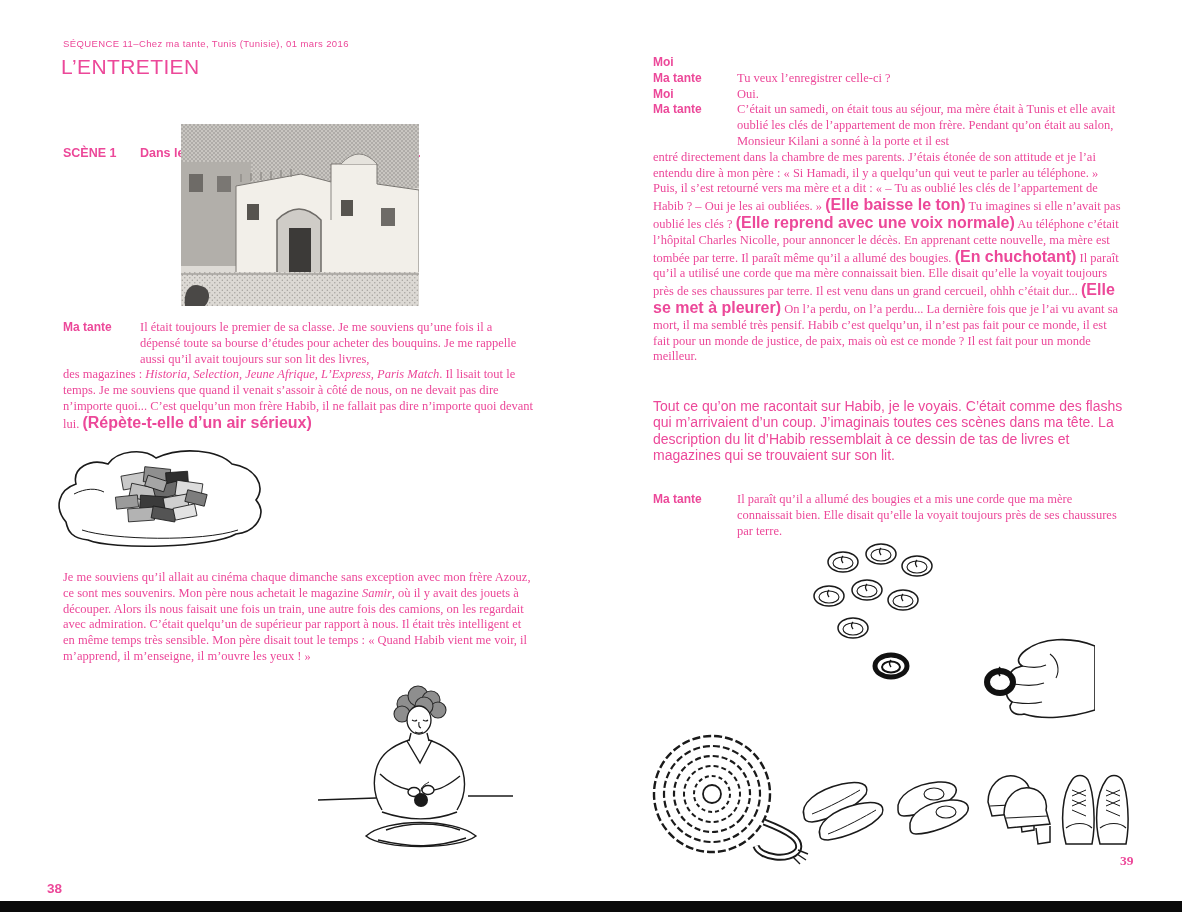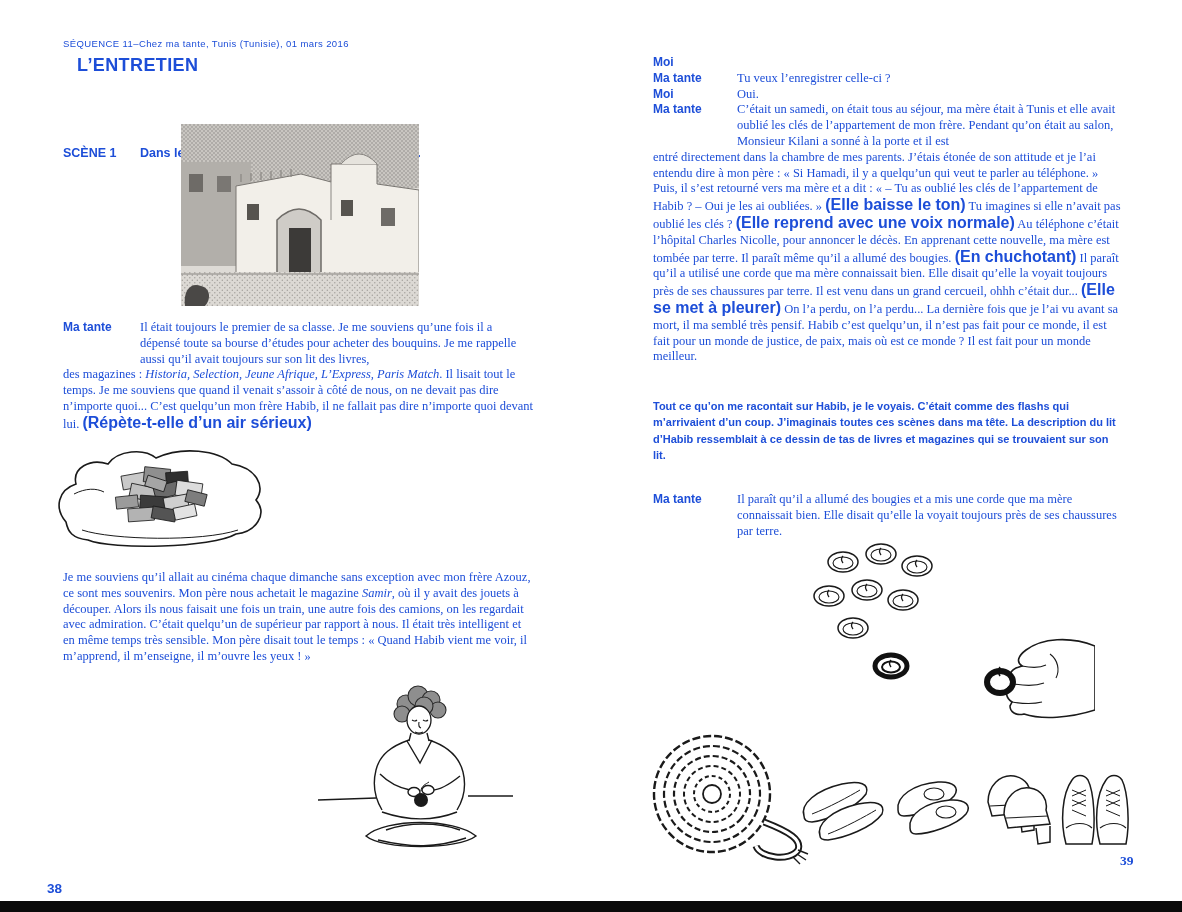--- a/index.html
+++ b/index.html
@@ -1,34 +1,34 @@
 <!DOCTYPE html>
 <html><head>
 <meta charset="utf-8">
 <style>
   html,body { margin:0; padding:0; background:#ffffff; }
   .spread {
     position:relative; width:1182px; height:912px; background:#ffffff;
-    font-family:"Liberation Serif", serif; color:#1d4ed8; overflow:hidden;
+    font-family:"Liberation Serif", serif; color:#ec4899; overflow:hidden;
   }
   .abs { position:absolute; }
   .sans { font-family:"Liberation Sans", sans-serif; }
   .seq-header { font-size:9.5px; letter-spacing:0.4px; font-weight:400; }
-  .title { font-size:18px; font-weight:700; letter-spacing:0.4px;margin-left:16px; }
+  .title { font-size:21px; font-weight:400; letter-spacing:0.4px; }
   .scene-row { display:flex; font-size:12.5px; font-weight:700;margin-top:48px; }
   .scene-row .scene-label { flex:0 0 77px; }
   .body-text { font-size:12.5px; line-height:15.8px; text-align:left; }
   .dlg-row { display:flex; }
   .speaker { font-family:"Liberation Sans", sans-serif; font-weight:700; font-size:12px; line-height:15.8px; }
   .left-pg .speaker { flex:0 0 77px; }
   .right-pg .speaker { flex:0 0 84px; }
   .dlg-text { flex:1; }
   .seg-i { font-style:italic; }
   .seg-bs { font-family:"Liberation Sans", sans-serif; font-weight:700; font-size:16px; }
-  .bold-para { font-family:"Liberation Sans", sans-serif; font-weight:700; font-size:11px; line-height:16.4px; }
+  .bold-para { font-family:"Liberation Sans", sans-serif; font-weight:400; font-size:14px; line-height:16.4px; }
   .page-num { font-family:"Liberation Sans", sans-serif; font-weight:700; font-size:13.5px; }
   .bottom-bar { position:absolute; left:0; bottom:0; width:1182px; height:11px; background:#0a0a0a; }
   svg { display:block; }
 </style>
 </head>
 <body>
 
 <div class="spread">
 
   <div class="left-pg">

